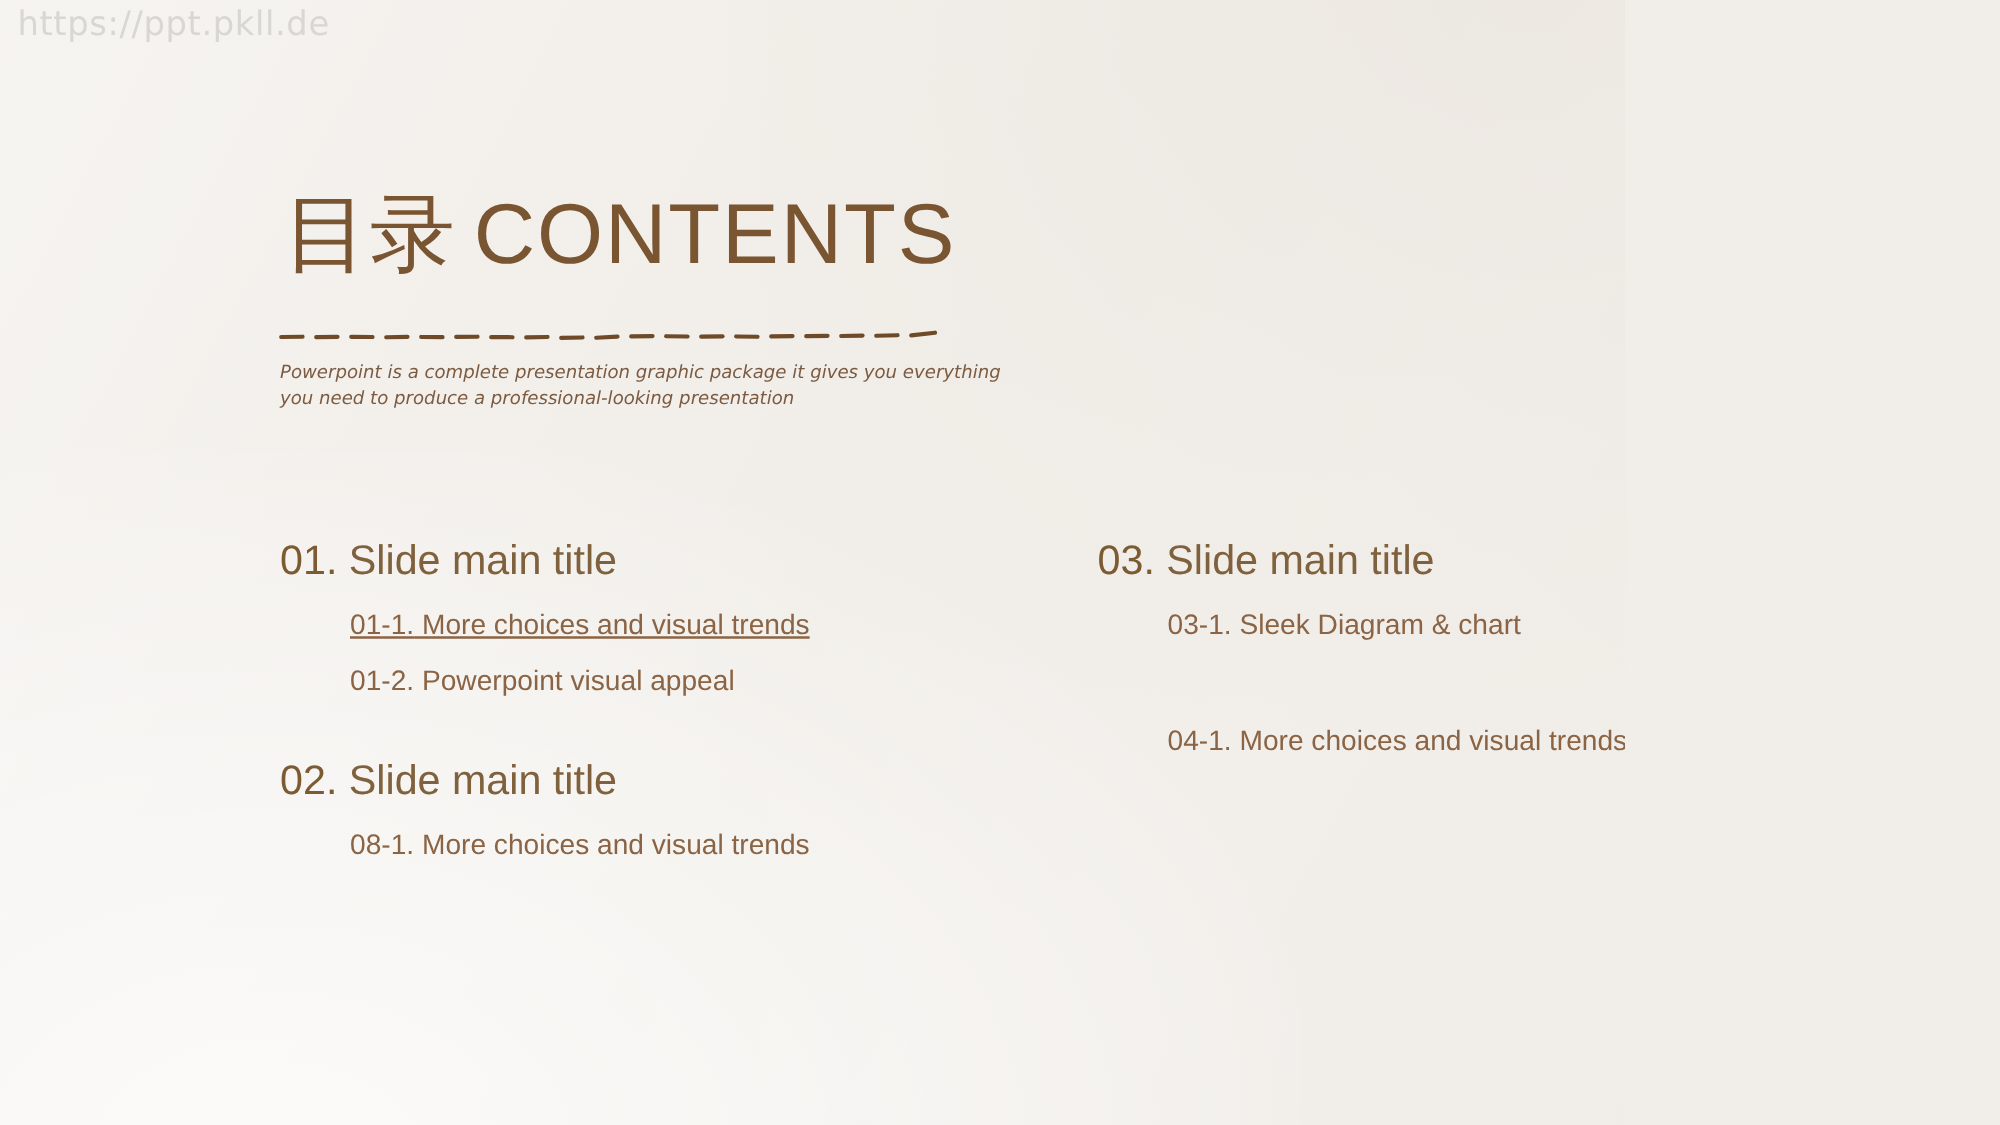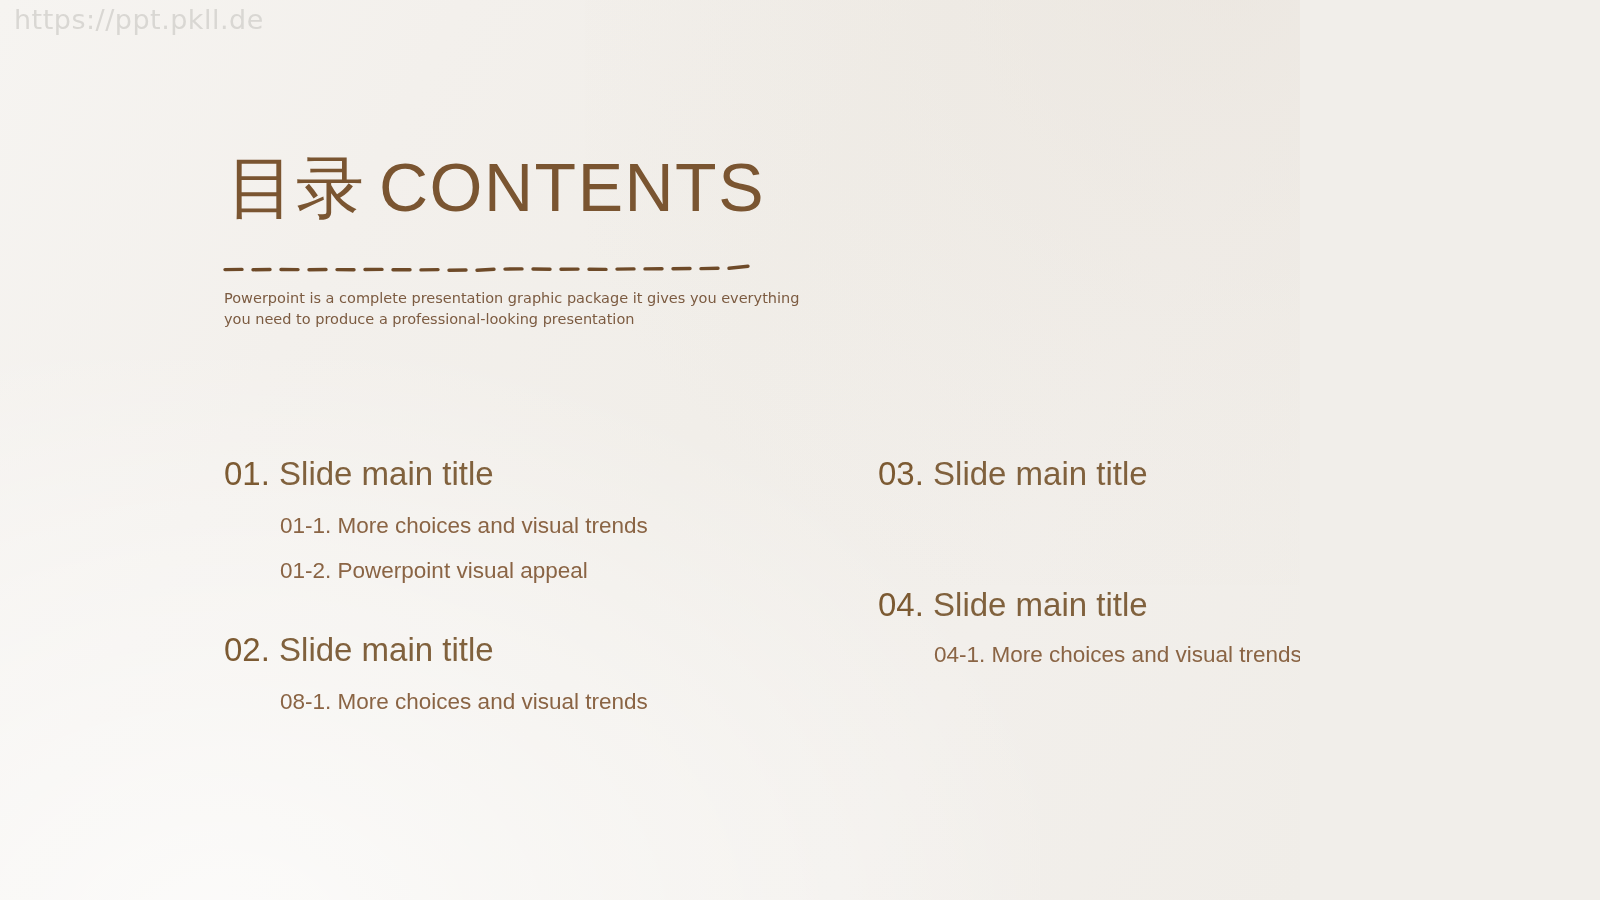--- a/index.html
+++ b/index.html
@@ -112,38 +112,38 @@
     position: absolute;
     left: 224px;
     top: 288px;
     width: 560px;
     font-family: "DejaVu Sans", sans-serif;
     font-size: 14.5px;
     line-height: 1.45;
     color: #7C5B41;
     z-index: 4;
   }
-  .description .line { display: block; white-space: nowrap; }
+  .description .line { display: block; white-space: nowrap; font-style: italic; }
 
   
   .contents {
     position: absolute;
     left: 0;
     top: 430px;
     width: 1600px;
     z-index: 4;
   }
   .col {
     position: absolute;
     top: 0;
   }
   .col-left  { left: 224px;  width: 640px; }
   .col-right { left: 878px;  width: 640px; }
 
-  .section { position: absolute; left: 0; margin-top: 26px; }
+  .section { position: absolute; left: 0; }
 
   .section-heading {
     font-family: "Liberation Sans", sans-serif;
     font-size: 33px;
     font-weight: 400;
     color: #80613D;
     white-space: nowrap;
     line-height: 1.1;
   }
   .section-heading .num { color: #7C5A32; }
@@ -205,21 +205,21 @@
 
   <div class="contents">
 
     <div class="col col-left">
 
       <div class="section" style="top:0px;">
         <div class="section-heading">
           <span class="num">01.</span>
           <span>Slide main title</span>
         </div>
-        <div class="sub-item" style="margin-top:22px;">
+        <div class="sub-item" style="margin-top:22px;text-decoration:underline;">
           <span class="subnum">01-1.</span>
           <span>More choices and visual trends</span>
         </div>
         <div class="sub-item" style="margin-top:20px;">
           <span class="subnum">01-2.</span>
           <span>Powerpoint visual appeal</span>
         </div>
       </div>
 
       <div class="section" style="top:176px;">
@@ -235,27 +235,27 @@
 
     </div>
 
     <div class="col col-right">
 
       <div class="section" style="top:0px;">
         <div class="section-heading">
           <span class="num">03.</span>
           <span>Slide main title</span>
         </div>
+        <div class="sub-item" style="margin-top:22px;">
+          <span class="subnum">03-1.</span>
+          <span>Sleek Diagram &amp; chart</span>
+        </div>
       </div>
 
       <div class="section" style="top:131px;">
-        <div class="section-heading">
-          <span class="num">04.</span>
-          <span>Slide main title</span>
-        </div>
         <div class="sub-item" style="margin-top:20px;">
           <span class="subnum">04-1.</span>
           <span>More choices and visual trends</span>
         </div>
       </div>
 
     </div>
 
   </div>
 

